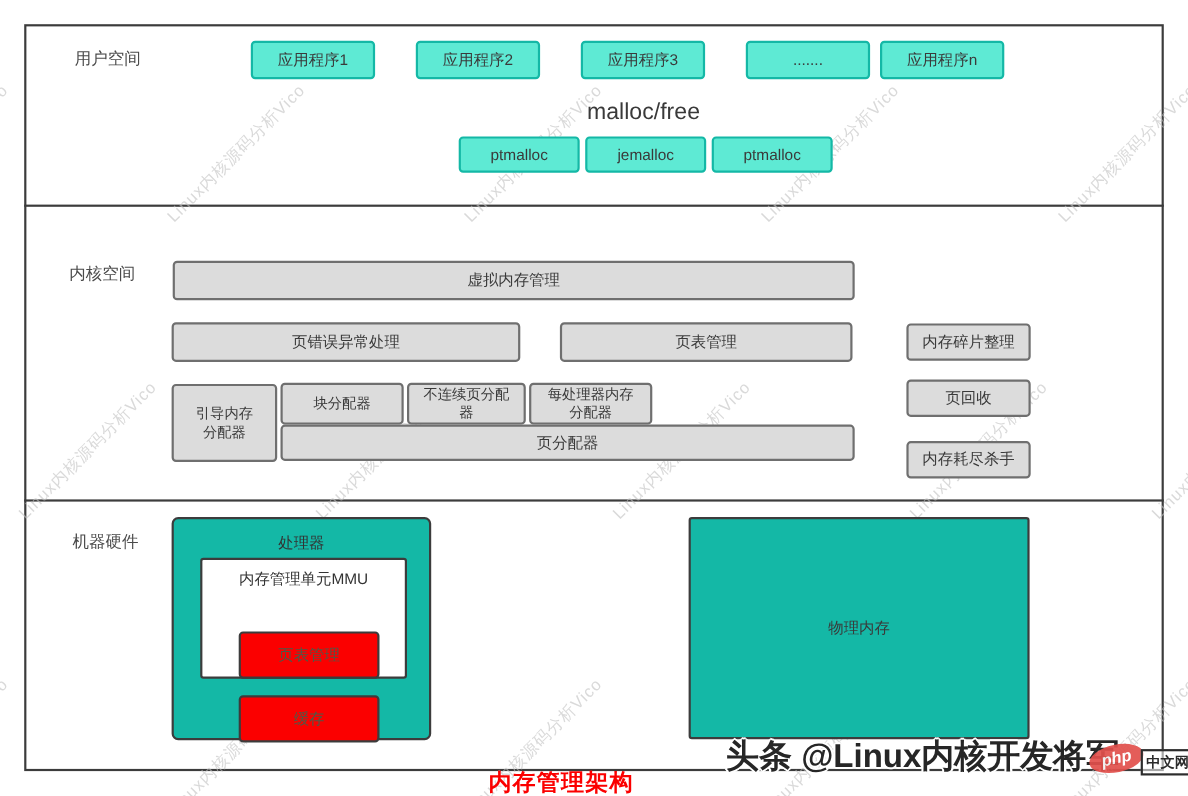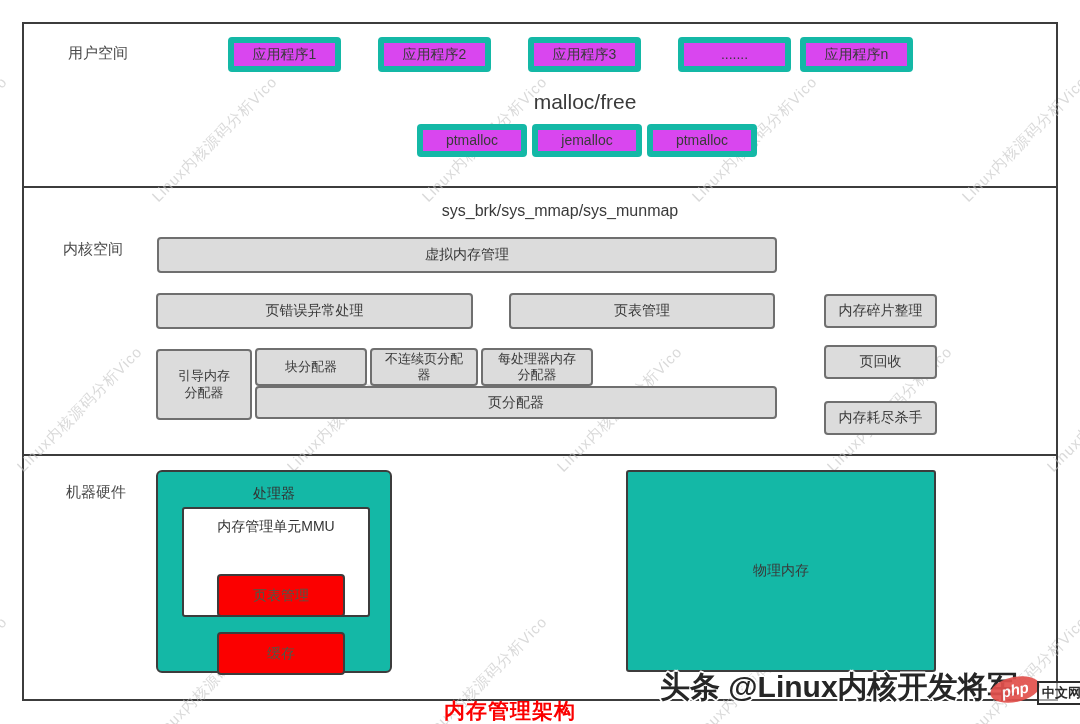--- a/index.html
+++ b/index.html
@@ -23,21 +23,21 @@
     position:absolute;font-size:15px;color:#c3c3c3;opacity:.62;white-space:nowrap;
     transform:rotate(-45deg);transform-origin:0 50%;letter-spacing:1px;
   }
   .lbl{position:absolute;font-size:15px;color:#4a4a4a;z-index:3;}
   .txt{position:absolute;z-index:3;text-align:center;}
   .box{
     position:absolute;z-index:2;display:flex;align-items:center;justify-content:center;
     text-align:center;box-sizing:border-box;border-radius:4px;font-size:14px;line-height:1.25;
     white-space:pre-line;
   }
-  .yellow{background:#d946ef;border:6px solid #14b8a6;color:#3a3a3a;}
+  .yellow{background:#5eead4;border:2px solid #14b8a6;color:#3a3a3a;}
   .gray{background:#dcdcdc;border:2px solid #6f6f6f;color:#3a3a3a;}
   .small{font-size:13px;}
   .green{background:#14b8a6;border:2px solid #3c3c3c;border-radius:6px;}
   .white{background:#ffffff;border:2px solid #3c3c3c;border-radius:3px;}
   .red{background:#fb0000;border:2px solid #3c3c3c;color:#4c5a48;}
   .sub-label{position:absolute;left:0;right:0;text-align:center;font-size:14px;color:#333;z-index:4;}
   .footer-title{
     position:absolute;left:444px;top:673px;z-index:5;
     font-size:21px;font-weight:bold;color:#fb0000;letter-spacing:1px;margin-top:24px;
   }
@@ -93,21 +93,20 @@
   <div class="box yellow" style="left:528px;top:37px;width:113px;height:35px">应用程序3</div>
   <div class="box yellow" style="left:678px;top:37px;width:113px;height:35px">.......</div>
   <div class="box yellow" style="left:800px;top:37px;width:113px;height:35px">应用程序n</div>
 
   <div class="txt" style="left:455px;top:90px;width:260px;font-size:21px">malloc/free</div>
 
   <div class="box yellow" style="left:417px;top:124px;width:110px;height:33px">ptmalloc</div>
   <div class="box yellow" style="left:532px;top:124px;width:110px;height:33px">jemalloc</div>
   <div class="box yellow" style="left:647px;top:124px;width:110px;height:33px">ptmalloc</div>
 
-  <div class="txt" style="left:380px;top:202px;width:360px;font-size:16px">sys_brk/sys_mmap/sys_munmap</div>
   <div class="lbl" style="left:63px;top:240px">内核空间</div>
 
   <div class="box gray" style="left:157px;top:237px;width:620px;height:36px">虚拟内存管理</div>
 
   <div class="box gray" style="left:156px;top:293px;width:317px;height:36px">页错误异常处理</div>
   <div class="box gray" style="left:509px;top:293px;width:266px;height:36px">页表管理</div>
   <div class="box gray" style="left:824px;top:294px;width:113px;height:34px">内存碎片整理</div>
 
   <div class="box gray small" style="left:156px;top:349px;width:96px;height:71px">引导内存
 分配器</div>

